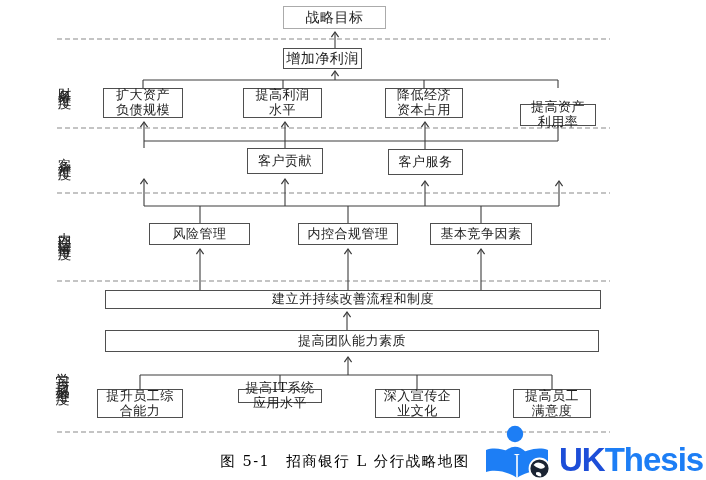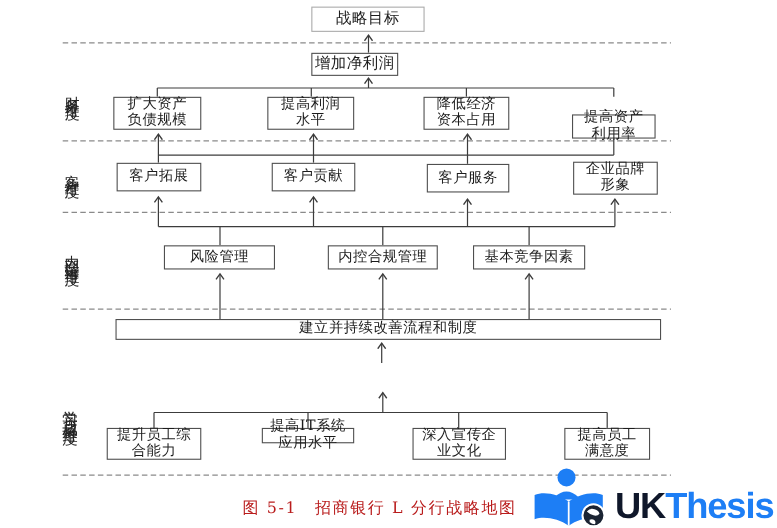--- a/index.html
+++ b/index.html
@@ -16,21 +16,21 @@
   }
   .sbox.light{border-color:#ababab;}
   .sbox.big{font-size:14px;}
   .vlabel{
     position:absolute;writing-mode:vertical-rl;text-orientation:upright;
     font-size:13.5px;letter-spacing:3px;color:#222;z-index:2;
     display:flex;align-items:center;justify-content:center;
   }
   #caption{
     position:absolute;left:110px;top:452px;width:470px;text-align:center;
-    font-size:14.5px;letter-spacing:1.5px;color:#b91c1c;z-index:2;
+    font-size:14.5px;letter-spacing:1.5px;color:#000000;z-index:2;
   }
   #logo{position:absolute;left:483px;top:423px;width:223px;height:57px;display:flex;align-items:flex-end;z-index:3;}
   #logo-text{font-family:"Liberation Sans","DejaVu Sans",sans-serif;font-weight:bold;font-size:33px;letter-spacing:-1px;line-height:1;padding-bottom:4px;}
 </style>
 </head>
 <body>
 
 <div id="stage">
 
   <svg id="wires" width="706" height="480" viewBox="0 0 706 480">
@@ -97,31 +97,29 @@
 
   <div class="sbox" style="left:103px;top:88px;width:80px;height:30px;">扩大资产
 负债规模</div>
   <div class="sbox" style="left:243px;top:88px;width:79px;height:30px;">提高利润
 水平</div>
   <div class="sbox" style="left:385px;top:88px;width:78px;height:30px;">降低经济
 资本占用</div>
   <div class="sbox" style="left:520px;top:104px;width:76px;height:22px;">提高资产
 利用率</div>
 
-  <div class="sbox" style="left:106px;top:148px;width:77px;height:26px;">客户拓展</div>
   <div class="sbox" style="left:247px;top:148px;width:76px;height:26px;">客户贡献</div>
   <div class="sbox" style="left:388px;top:149px;width:75px;height:26px;">客户服务</div>
-  <div class="sbox" style="left:521px;top:147px;width:77px;height:30px;">企业品牌
-形象</div>
 
   <div class="sbox" style="left:149px;top:223px;width:101px;height:22px;">风险管理</div>
   <div class="sbox" style="left:298px;top:223px;width:100px;height:22px;">内控合规管理</div>
   <div class="sbox" style="left:430px;top:223px;width:102px;height:22px;">基本竞争因素</div>
 
   <div class="sbox" style="left:105px;top:290px;width:496px;height:19px;">建立并持续改善流程和制度</div>
+  <div class="sbox" style="left:105px;top:330px;width:494px;height:22px;">提高团队能力素质</div>
 
   <div class="sbox" style="left:97px;top:389px;width:86px;height:29px;">提升员工综
 合能力</div>
   <div class="sbox" style="left:238px;top:389px;width:84px;height:14px;">提高IT系统
 应用水平</div>
   <div class="sbox" style="left:375px;top:389px;width:85px;height:29px;">深入宣传企
 业文化</div>
   <div class="sbox" style="left:513px;top:389px;width:78px;height:29px;">提高员工
 满意度</div>
 
@@ -132,17 +130,17 @@
       <circle cx="32" cy="11" r="8.2" fill="#1d7ef5"></circle>
       <path d="M21,29 Q32,18.5 43,29 L43,31 L21,31 Z" fill="#1d7ef5"></path>
       <path d="M3,27 C12,23.5 25,26.5 34,33 L34,55 C25,48.5 12,46 3,49 Z" fill="#1d7ef5"></path>
       <path d="M65,27 C56,23.5 43,26.5 34,33 L34,55 C43,48.5 56,46 65,49 Z" fill="#1d7ef5"></path>
       <line x1="34" y1="33" x2="34" y2="55" stroke="#ffffff" stroke-width="1.6"></line>
       <circle cx="56.5" cy="45.5" r="10" fill="#1b2433" stroke="#ffffff" stroke-width="1.8"></circle>
       <path d="M50.5,42 q3,-3.5 7,-2 q4,1 4.5,4 q-2,2.5 -5.5,1.5 q-3.5,-1 -6,-3.5 Z" fill="#ffffff"></path>
       <path d="M53,49.5 q2.5,-1 4.5,0.5 q1.5,1.5 0.5,3.5 q-3,0 -5,-2 Z" fill="#ffffff"></path>
     </svg>
     <div id="logo-text">
-      <span style="color:#0f172a;">UK</span><span style="color:#1d7ef5;text-align:right;">Thesis</span>
+      <span style="color:#1d4ed8;">UK</span><span style="color:#1d7ef5;text-align:right;">Thesis</span>
     </div>
   </div>
 
 </div>
 
 </body></html>

